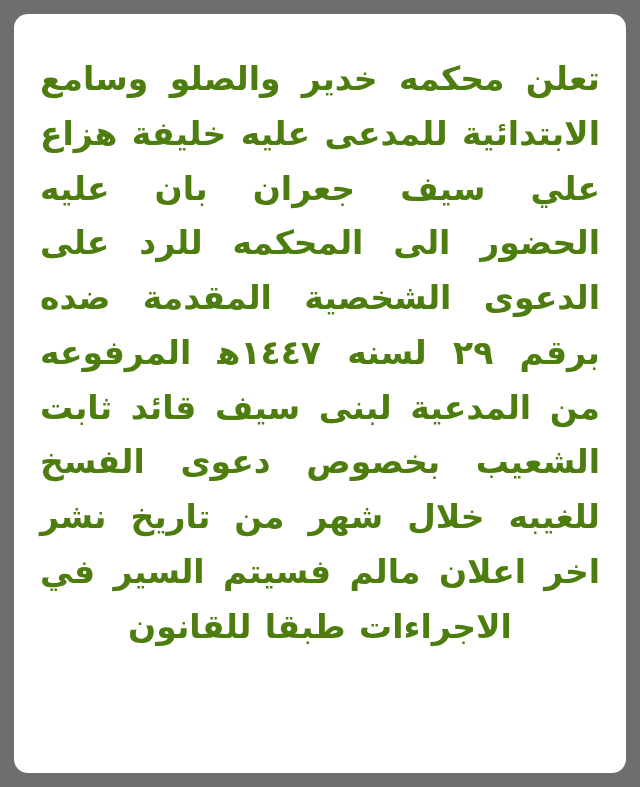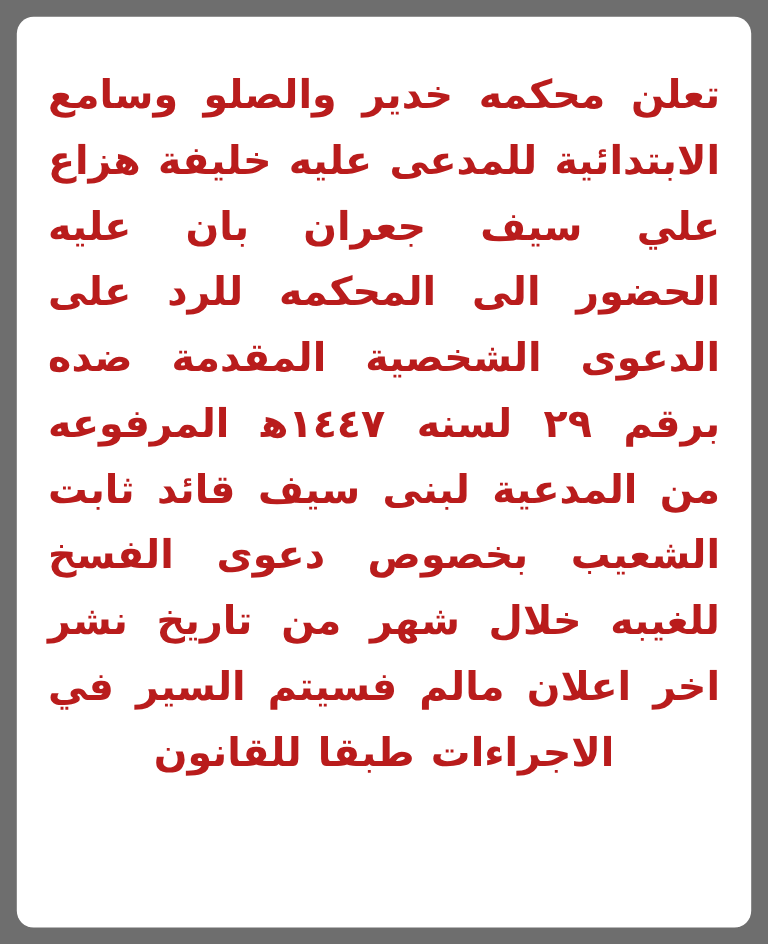--- a/index.html
+++ b/index.html
@@ -30,21 +30,21 @@
     display: block;
   }
   .notice-body {
     direction: rtl;
     text-align: justify;
     text-align-last: center;
     font-family: "DejaVu Sans", sans-serif;
     font-weight: 700;
     font-size: 33px;
     line-height: 1.66;
-    color: #b91c1c;
+    color: #4d7c0f;
     letter-spacing: 0px;
     word-spacing: 2px;
     margin: 0;
   }
   .notice-body p {
     margin: 0;
     padding: 0;
   }
 </style>
 </head>

